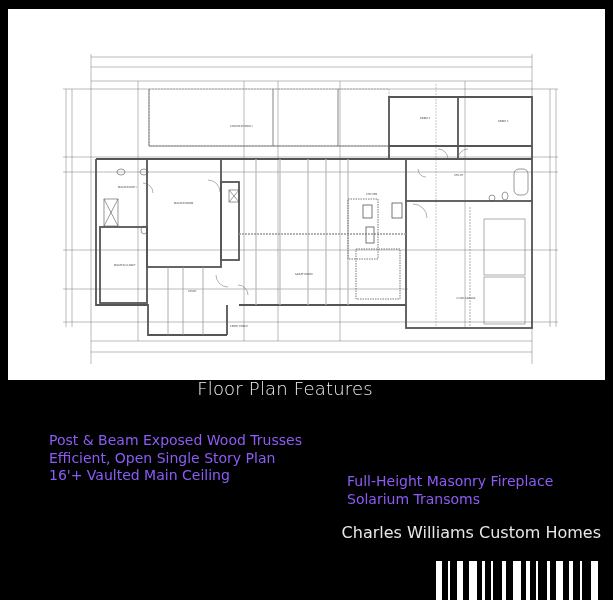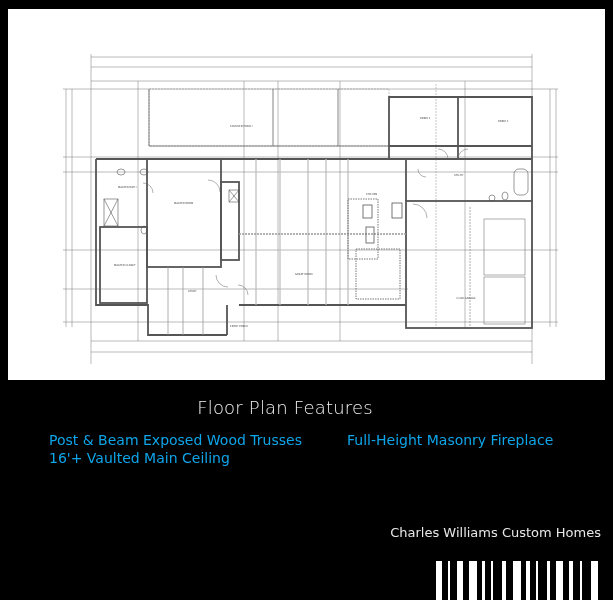--- a/index.html
+++ b/index.html
@@ -1,24 +1,24 @@
 <!DOCTYPE html>
 <html><head>
 <meta charset="utf-8">
 <style>
   html, body { margin: 0; padding: 0; background: #000; }
   body { width: 613px; height: 600px; position: relative; overflow: hidden; font-family: "DejaVu Sans", sans-serif; color: #fff; }
   .plan-frame { position: absolute; left: 8px; top: 9px; width: 597px; height: 371px; background: #fff; }
   .plan-frame svg { position: absolute; left: 0; top: 0; width: 597px; height: 371px; }
-  .title { position: absolute; left: 0; width: 570px; top: 397px; text-align: center; font-size: 18px; font-weight: 300; letter-spacing: 0.2px; color: #f2f2f2; }
-  .features-col { position: absolute; top: 432px; font-size: 14px; line-height: 17.5px; color: #0ea5e9; }
+  .title { position: absolute; left: 0; width: 570px; top: 378px; text-align: center; font-size: 18px; font-weight: 300; letter-spacing: 0.2px; color: #f2f2f2; }
+  .features-col { position: absolute; top: 432px; font-size: 14px; line-height: 17.5px; color: #8b5cf6; }
   .features-col div { white-space: nowrap; }
   .col-left { left: 49px; }
-  .col-right { left: 347px; }
-  .contact { position: absolute; right: 12px; top: 525px; text-align: right; font-size: 13px; line-height: 16px; color: #e8e8e8; }
+  .col-right { left: 347px; margin-top: 41px; }
+  .contact { position: absolute; right: 12px; top: 525px; text-align: right; font-size: 16px; line-height: 16px; color: #e8e8e8; }
   .barcode { position: absolute; left: 434px; top: 561px; width: 170px; height: 39px; }
   .barcode span { position: absolute; top: 0; bottom: 0; background: #fff; }
   .lbl { font-family: "DejaVu Sans", sans-serif; font-size: 2.6px; fill: #444; }
 </style>
 </head>
 <body>
 
 <div class="plan-frame">
   <svg viewBox="0 0 597 371" xmlns="http://www.w3.org/2000/svg">
     <g stroke="#777" stroke-width="0.5" fill="none">
@@ -155,25 +155,27 @@
       <text x="446" y="167">UTILITY</text>
       <text x="448" y="290">3 CAR GARAGE</text>
     </g>
   </svg>
 </div>
 
 <div class="title">Floor Plan Features</div>
 
 <div class="features-col col-left">
   <div>Post &amp; Beam Exposed Wood Trusses</div>
+  <div>Efficient, Open Single Story Plan</div>
   <div>16'+ Vaulted Main Ceiling</div>
 </div>
 
 <div class="features-col col-right">
   <div>Full-Height Masonry Fireplace</div>
+  <div>Solarium Transoms</div>
 </div>
 
 <div class="contact">
   <div>Charles Williams Custom Homes</div>
 </div>
 
 <div class="barcode">
   <span style="left:2px;width:6px"></span>
   <span style="left:14px;width:2px"></span>
   <span style="left:23px;width:6px"></span>

